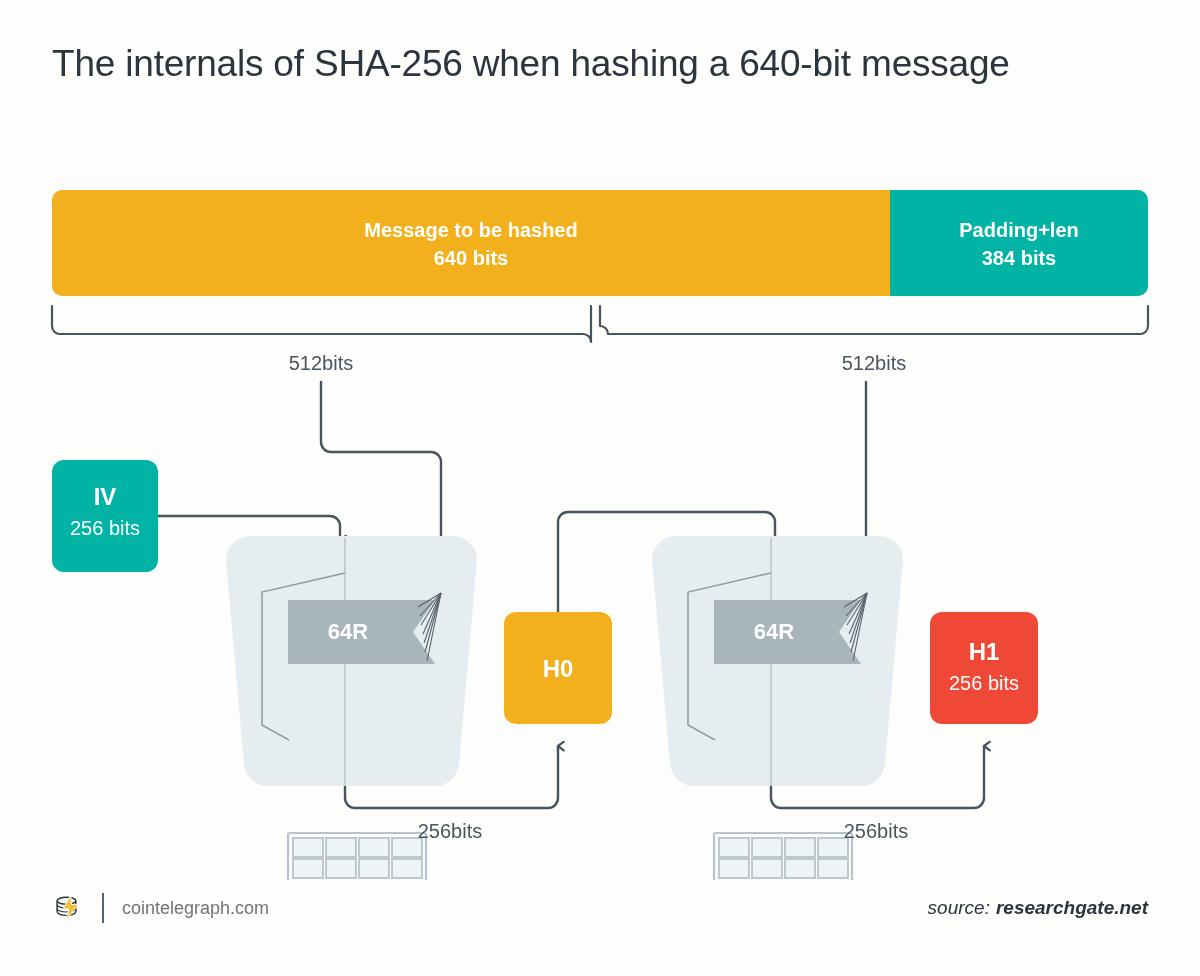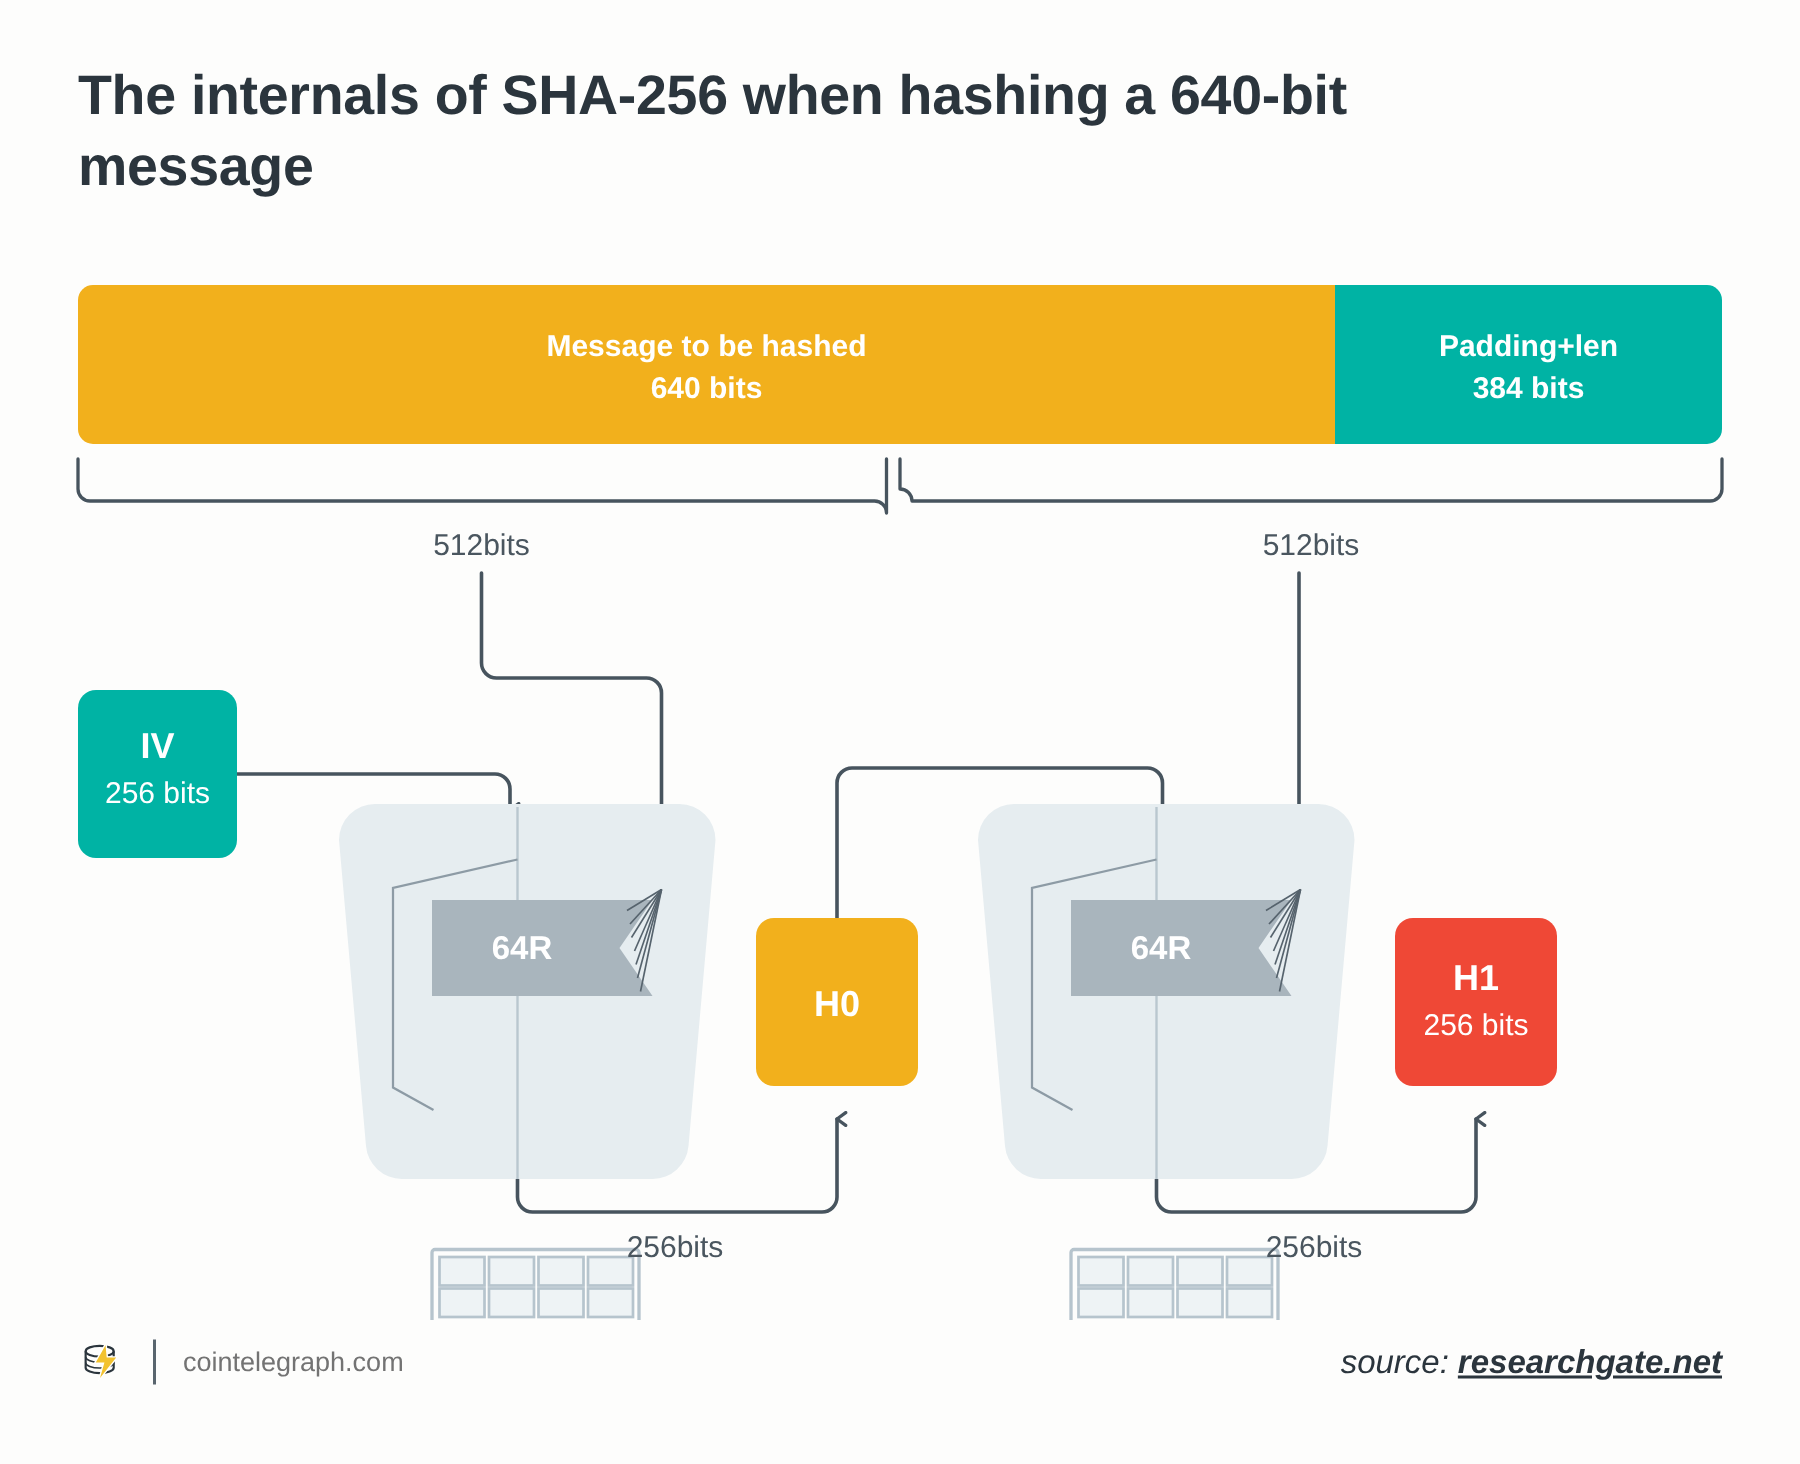--- a/index.html
+++ b/index.html
@@ -25,21 +25,21 @@
   #title-block {
     position: absolute;
     left: 52px;
     top: 40px;
     width: 990px;
   }
   #page-title {
     margin: 0;
     font-family: "Liberation Sans", sans-serif;
     font-size: 37px;
-    font-weight: bold;
+    font-weight: normal;
     line-height: 1.28;
     color: #2b353d;
     letter-spacing: -0.2px;
   }
 
   
   #footer {
     position: absolute;
     left: 52px;
     right: 52px;
@@ -71,31 +71,30 @@
     font-family: "Liberation Sans", sans-serif;
   }
   #footer-right {
     position: absolute;
     right: 0;
     top: 0;
     height: 46px;
     display: flex;
     align-items: center;
     font-style: italic;
-    font-size: 22px;
+    font-size: 19px;
     color: #2b353d;
   }
   #footer-source-label {
     margin-right: 6px;
     font-style: italic;
   }
   #footer-source-value {
     font-weight: bold;
     font-style: italic;
-    text-decoration: underline;
   }
 
   
   #diagram {
     position: absolute;
     left: 0;
     top: 160px;
     width: 1200px;
     height: 720px;
     display: block;

